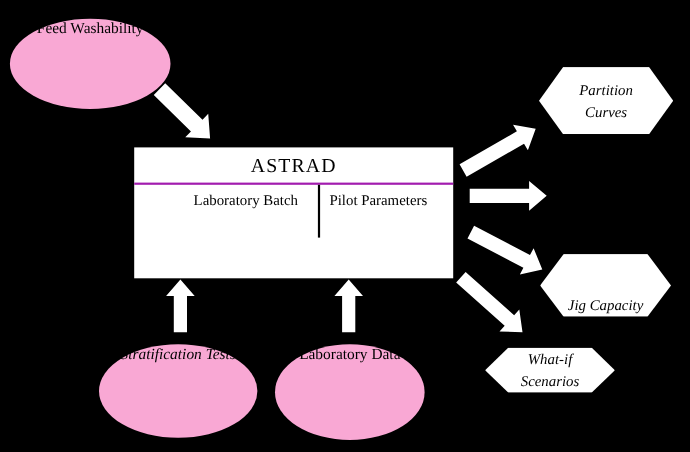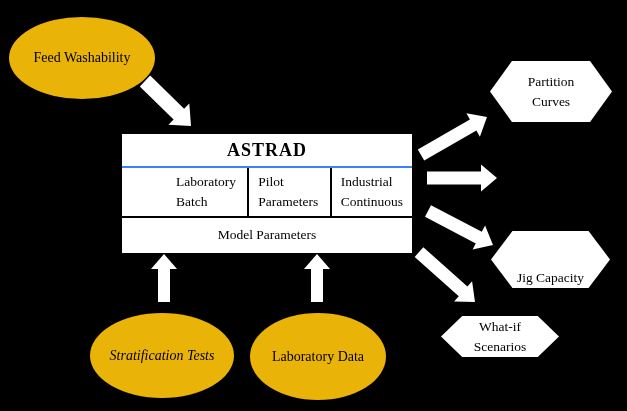--- a/index.html
+++ b/index.html
@@ -16,60 +16,60 @@
   #arrows {
     position: absolute;
     left: 0; top: 0;
     width: 627px; height: 411px;
     z-index: 1;
   }
   #arrows polygon { fill: #ffffff; }
   
   .ellipse {
     position: absolute;
-    background: #eab308;
+    background: #f9a8d4;
     border-radius: 50%;
     display: flex;
-    align-items: center;
     justify-content: center;
     z-index: 2;
   }
   .hexagon {
     position: absolute;
     background: #ffffff;
     clip-path: polygon(0% 50%, 18% 0%, 82% 0%, 100% 50%, 82% 100%, 18% 100%);
     display: flex;
     align-items: center;
     justify-content: center;
     z-index: 2;
+    font-style: italic;
   }
   .node-label {
     color: #000000;
     font-size: 14px;
     line-height: 20px;
     text-align: center;
     width: 100px;
   }
   .hexagon .node-label { width: 76px; font-size: 13.5px; }
   
   #astrad-box {
     position: absolute;
     left: 122px; top: 134px;
     width: 290px; height: 119px;
     background: #ffffff;
     z-index: 2;
     color: #000;
   }
   #astrad-header {
     height: 34px;
-    border-bottom: 2px solid #3b82f6;
+    border-bottom: 2px solid #a21caf;
     display: flex;
     align-items: center;
     justify-content: center;
-    font-weight: bold;
+    font-weight: normal;
     font-size: 18px;
     letter-spacing: 1px;
   }
   #astrad-columns {
     display: flex;
     height: 48px;
     padding-left: 45px;
   }
   .astrad-cell {
     flex: 1;
@@ -112,23 +112,21 @@
 
   <div class="ellipse" style="left:250px; top:313px; width:136px; height:87px;">
     <div class="node-label">Laboratory Data</div>
   </div>
 
   <div id="astrad-box">
     <div id="astrad-header">ASTRAD</div>
     <div id="astrad-columns">
       <div class="astrad-cell">Laboratory Batch</div>
       <div class="astrad-cell">Pilot Parameters</div>
-      <div class="astrad-cell">Industrial Continuous</div>
     </div>
-    <div id="astrad-footer">Model Parameters</div>
   </div>
 
   <div class="hexagon" style="left:490px; top:61px; width:122px; height:61px;">
     <div class="node-label">Partition Curves</div>
   </div>
 
 
   <div class="hexagon" style="left:491px; top:231px; width:119px; height:57px;align-items:flex-end;">
     <div class="node-label">Jig Capacity</div>
   </div>

